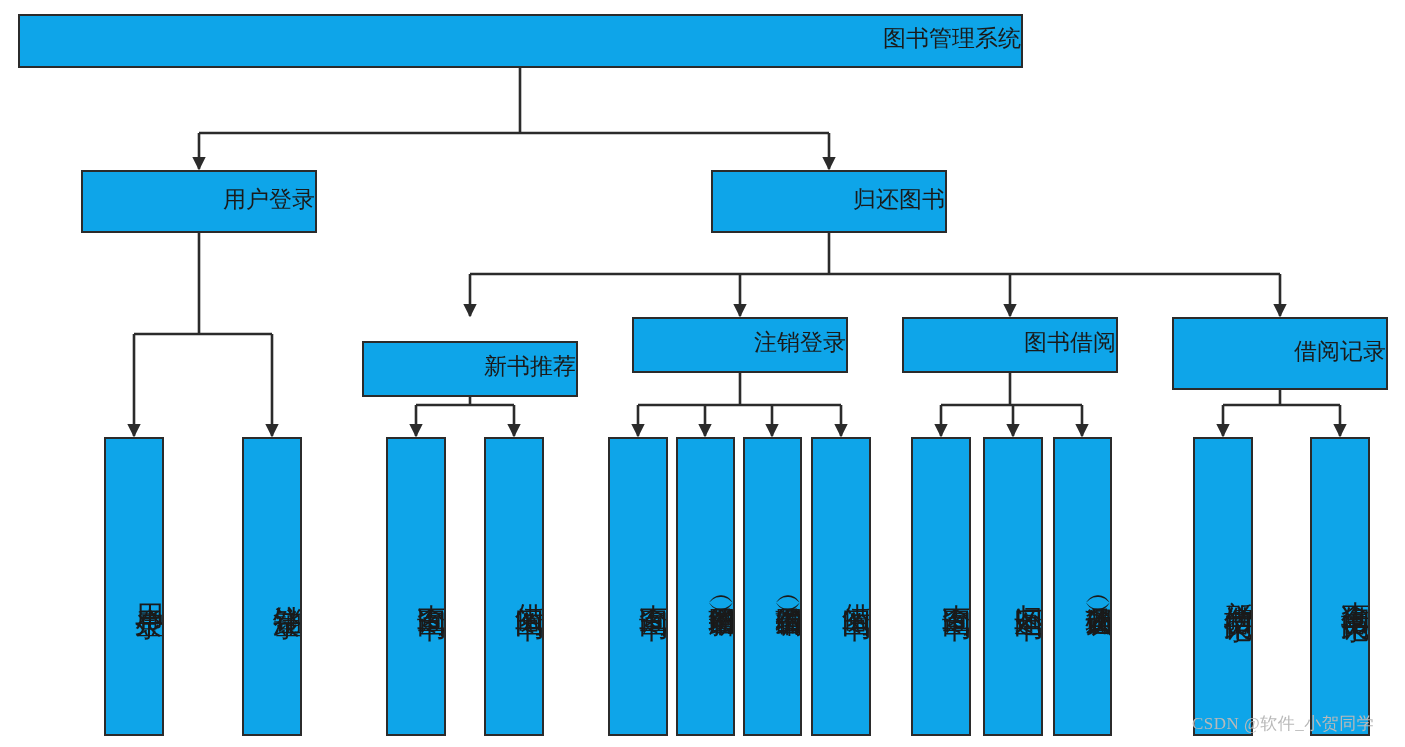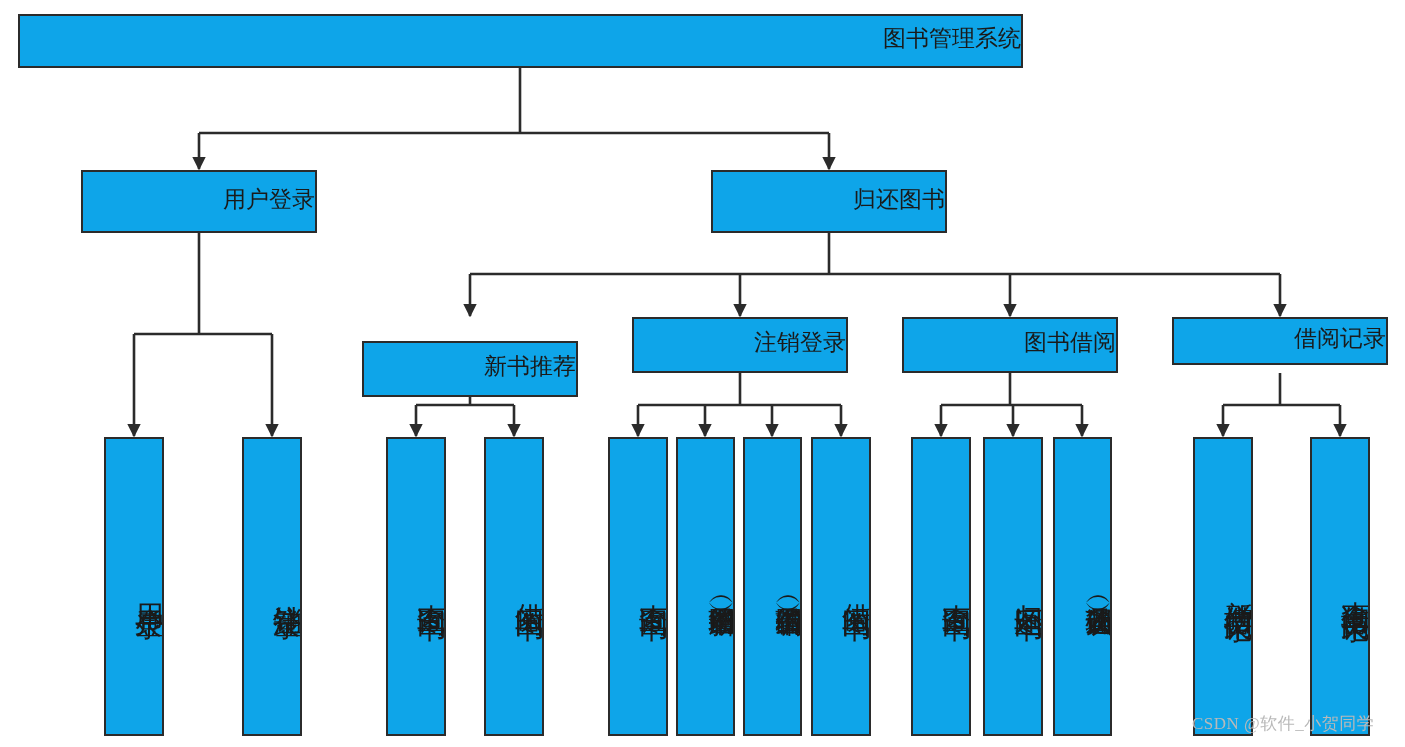--- a/index.html
+++ b/index.html
@@ -126,21 +126,21 @@
       </div>
       <div class="node horizontal" style="left: 362px; top: 317px; width: 216px; height: 56px; margin-top: 24px;">
         <span class="lbl">新书推荐</span>
       </div>
       <div class="node horizontal" style="left: 632px; top: 317px; width: 216px; height: 56px;">
         <span class="lbl">注销登录</span>
       </div>
       <div class="node horizontal" style="left: 902px; top: 317px; width: 216px; height: 56px;">
         <span class="lbl">图书借阅</span>
       </div>
-      <div class="node horizontal" style="left: 1172px; top: 317px; width: 216px; height: 48px;">
+      <div class="node horizontal" style="left: 1172px; top: 317px; width: 216px; height: 73px;">
         <span class="lbl">借阅记录</span>
       </div>
       <div class="node vertical" style="left: 104px; top: 437px; width: 60px; height: 299px;">
         <span class="lbl">用户登录</span>
       </div>
       <div class="node vertical" style="left: 242px; top: 437px; width: 60px; height: 299px;">
         <span class="lbl">注销登录</span>
       </div>
       <div class="node vertical" style="left: 386px; top: 437px; width: 60px; height: 299px;">
         <span class="lbl">查询图书</span>

